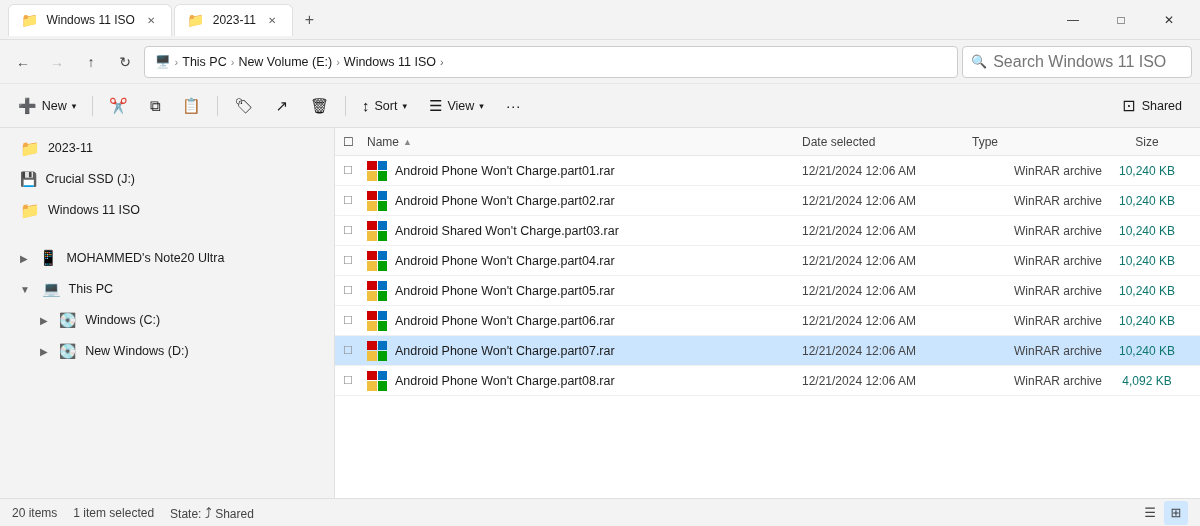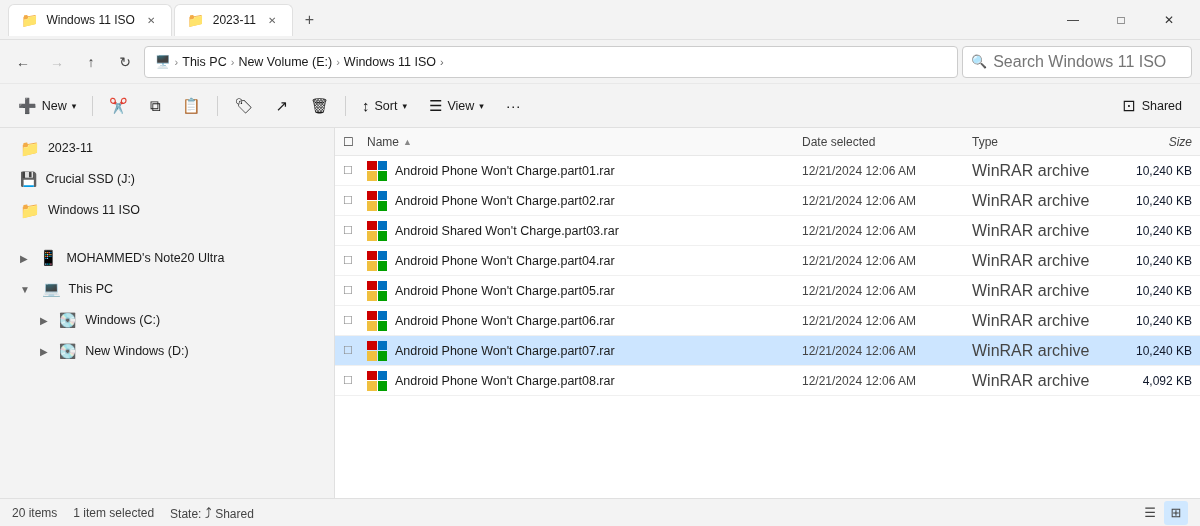--- a/index.html
+++ b/index.html
@@ -74,33 +74,33 @@
     
     .filelist { flex: 1; background: #fff; overflow-y: auto; }
     .fl-header {
       display: flex; align-items: center; height: 28px; border-bottom: 1px solid #e8e8e8;
       background: #f9f9f9; padding: 0 8px; font-size: 12px; color: #444; position: sticky; top: 0;
     }
     .fl-header-checkbox { width: 24px; }
     .fl-col-name { flex: 1; display: flex; align-items: center; gap: 4px; cursor: pointer; }
     .fl-col-date { width: 170px; cursor: pointer; }
     .fl-col-type { width: 130px; cursor: pointer; }
-    .fl-col-size { width: 90px; text-align: right; cursor: pointer; font-style: italic; }
+    .fl-col-size { width: 90px; text-align: center; cursor: pointer; }
     .sort-arrow { font-size: 9px; color: #888; }
 
     .fl-row {
       display: flex; align-items: center; height: 30px; padding: 0 8px;
       border-bottom: 1px solid #f0f0f0; cursor: pointer;
     }
     .fl-row.selected { background: #cce5ff; }
     .fl-row-checkbox { width: 24px; font-size: 11px; color: #888; }
     .fl-row-name { flex: 1; display: flex; align-items: center; gap: 8px; font-size: 12.5px; }
     .fl-row-date { width: 170px; font-size: 12px; color: #444; }
-    .fl-row-type { width: 130px; font-size: 16px; color: #444; }
-    .fl-row-size { width: 90px; font-size: 12px; color: #0f172a; text-align: right; }
+    .fl-row-type { width: 130px; font-size: 12px; color: #444; text-align: right; }
+    .fl-row-size { width: 90px; font-size: 12px; color: #0f766e; text-align: center; }
 
     
     .rar-icon {
       width: 20px; height: 20px; display: grid; grid-template-columns: 1fr 1fr; grid-template-rows: 1fr 1fr;
       gap: 1px;
     }
     .rar-icon span { display: block; }
 
     
     .statusbar {

